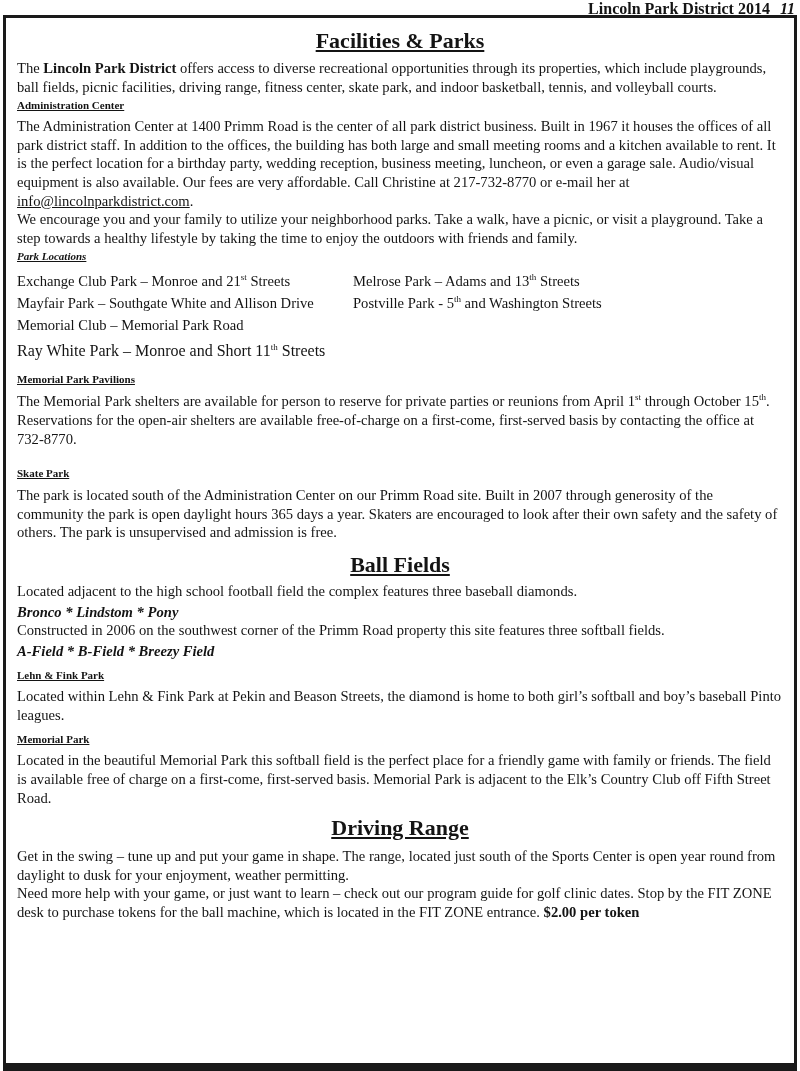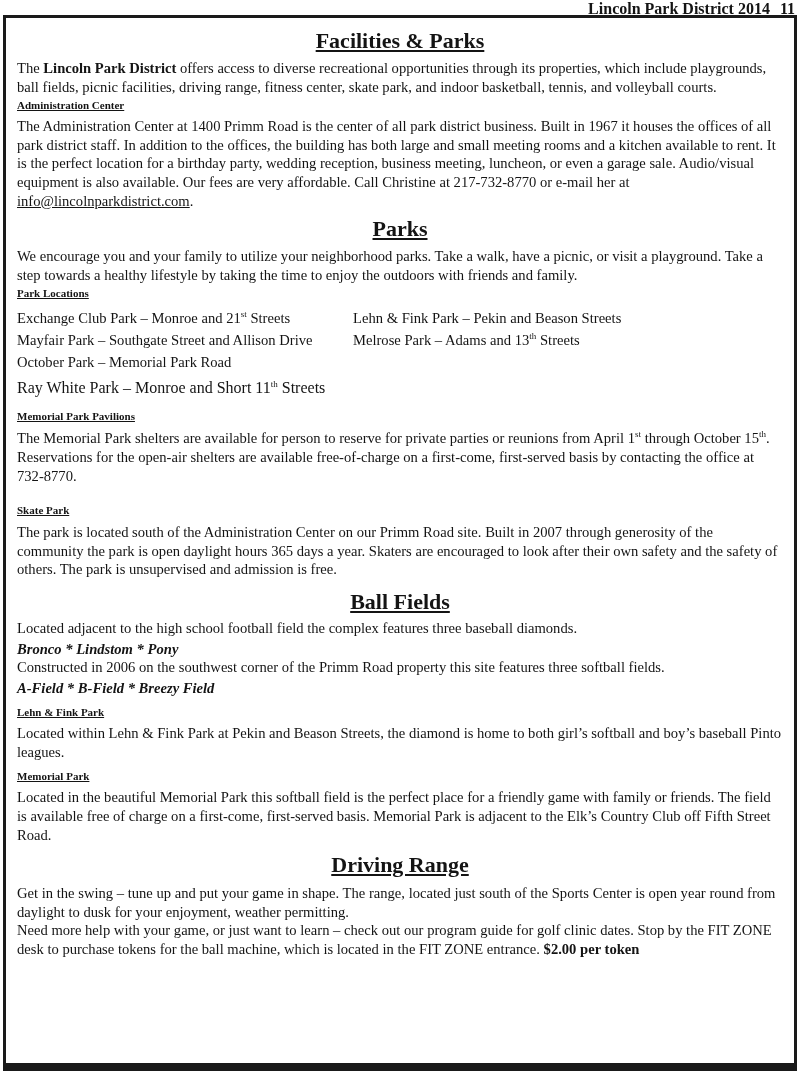--- a/index.html
+++ b/index.html
@@ -14,21 +14,21 @@
     margin: 0 auto;
   }
   .page-header {
     position: absolute;
     top: 0px;
     right: 5px;
     font-size: 16px;
     font-weight: bold;
     white-space: nowrap;
   }
-  .page-header .page-num { margin-left: 10px; }
+  .page-header .page-num { margin-left: 10px; font-style: italic; }
   .frame {
     position: absolute;
     top: 15px; left: 3px; right: 3px; bottom: 0;
     border: 3px solid #1a1a1a;
     border-bottom-width: 8px;
     box-sizing: border-box;
     padding: 10px 11px 0 11px;
     overflow: hidden;
   }
   .section-title {
@@ -49,21 +49,21 @@
     margin: 0;
   }
   .sub-heading {
     font-size: 11px;
     line-height: 19px;
     font-weight: bold;
     text-decoration: underline;
     margin: 0 0 2px 0;
   }
   .h-admin { margin-bottom: 2px; }
-  .h-locations { margin-bottom: 4px; }
+  .h-locations { margin-bottom: 4px; font-style: italic; }
   .h-pavilions { margin-top: 8px; margin-bottom: 3px; }
   .h-skate { margin-top: 16px; margin-bottom: 3px; }
   .h-sub { margin-top: 6px; }
   .intro { margin-bottom: 19px; }
   .admin-body { margin-bottom: 7px; }
   .parks-intro { margin-bottom: 26px; }
   .email-link { text-decoration: underline; color: inherit; }
   .loc-grid {
     display: grid;
     grid-template-columns: 320px auto;
@@ -94,35 +94,34 @@
 
   <div class="frame">
 
     <h1 class="section-title t-facilities"><span>Facilities &amp; Parks</span></h1>
 
     <p class="body intro"><span>The </span><b class="inline-bold">Lincoln Park District</b><span> offers access to diverse recreational opportunities through its properties, which include playgrounds, ball fields, picnic facilities, driving range, fitness center, skate park, and indoor basketball, tennis, and volleyball courts.</span></p>
 
     <h2 class="sub-heading h-admin">Administration Center</h2>
     <p class="body admin-body"><span>The Administration Center at 1400 Primm Road is the center of all park district business. Built in 1967 it houses the offices of all park district staff. In addition to the offices, the building has both large and small meeting rooms and a kitchen available to rent. It is the perfect location for a birthday party, wedding reception, business meeting, luncheon, or even a garage sale. Audio/visual equipment is also available. Our fees are very affordable. Call Christine at 217-732-8770 or e-mail her at </span><a href="#" class="email-link">info@lincolnparkdistrict.com</a><span>.</span></p>
 
-    <h1 class="section-title t-parks"><span>Parks</span></h1>
 
     <p class="body parks-intro">We encourage you and your family to utilize your neighborhood parks. Take a walk, have a picnic, or visit a playground. Take a step towards a healthy lifestyle by taking the time to enjoy the outdoors with friends and family.</p>
 
     <h2 class="sub-heading h-locations">Park Locations</h2>
 
     <div class="loc-grid">
       <div class="loc-col">
         <div class="loc-item"><span>Exchange Club Park – Monroe and 21</span><sup>st</sup><span> Streets</span></div>
-        <div class="loc-item"><span>Mayfair Park – Southgate Street and Allison Drive</span><sup></sup><span></span></div>
-        <div class="loc-item"><span>October Park – Memorial Park Road</span><sup></sup><span></span></div>
+        <div class="loc-item"><span>Mayfair Park – Southgate White and Allison Drive</span><sup></sup><span></span></div>
+        <div class="loc-item"><span>Memorial Club – Memorial Park Road</span><sup></sup><span></span></div>
       </div>
       <div class="loc-col">
-        <div class="loc-item"><span>Lehn &amp; Fink Park – Pekin and Beason Streets</span><sup></sup><span></span></div>
         <div class="loc-item"><span>Melrose Park – Adams and 13</span><sup>th</sup><span> Streets</span></div>
+        <div class="loc-item"><span>Postville Park - 5</span><sup>th</sup><span> and Washington Streets</span></div>
       </div>
     </div>
     <div class="loc-item loc-extra"><span>Ray White Park – Monroe and Short 11</span><sup>th</sup><span> Streets</span></div>
 
     <h2 class="sub-heading h-pavilions">Memorial Park Pavilions</h2>
     <p class="body"><span>The Memorial Park shelters are available for person to reserve for private parties or reunions from April 1</span><sup>st</sup><span> through October 15</span><sup>th</sup><span>. Reservations for the open-air shelters are available free-of-charge on a first-come, first-served basis by contacting the office at 732-8770.</span></p>
 
     <h2 class="sub-heading h-skate">Skate Park</h2>
     <p class="body">The park is located south of the Administration Center on our Primm Road site. Built in 2007 through generosity of the community the park is open daylight hours 365 days a year. Skaters are encouraged to look after their own safety and the safety of others. The park is unsupervised and admission is free.</p>
 

